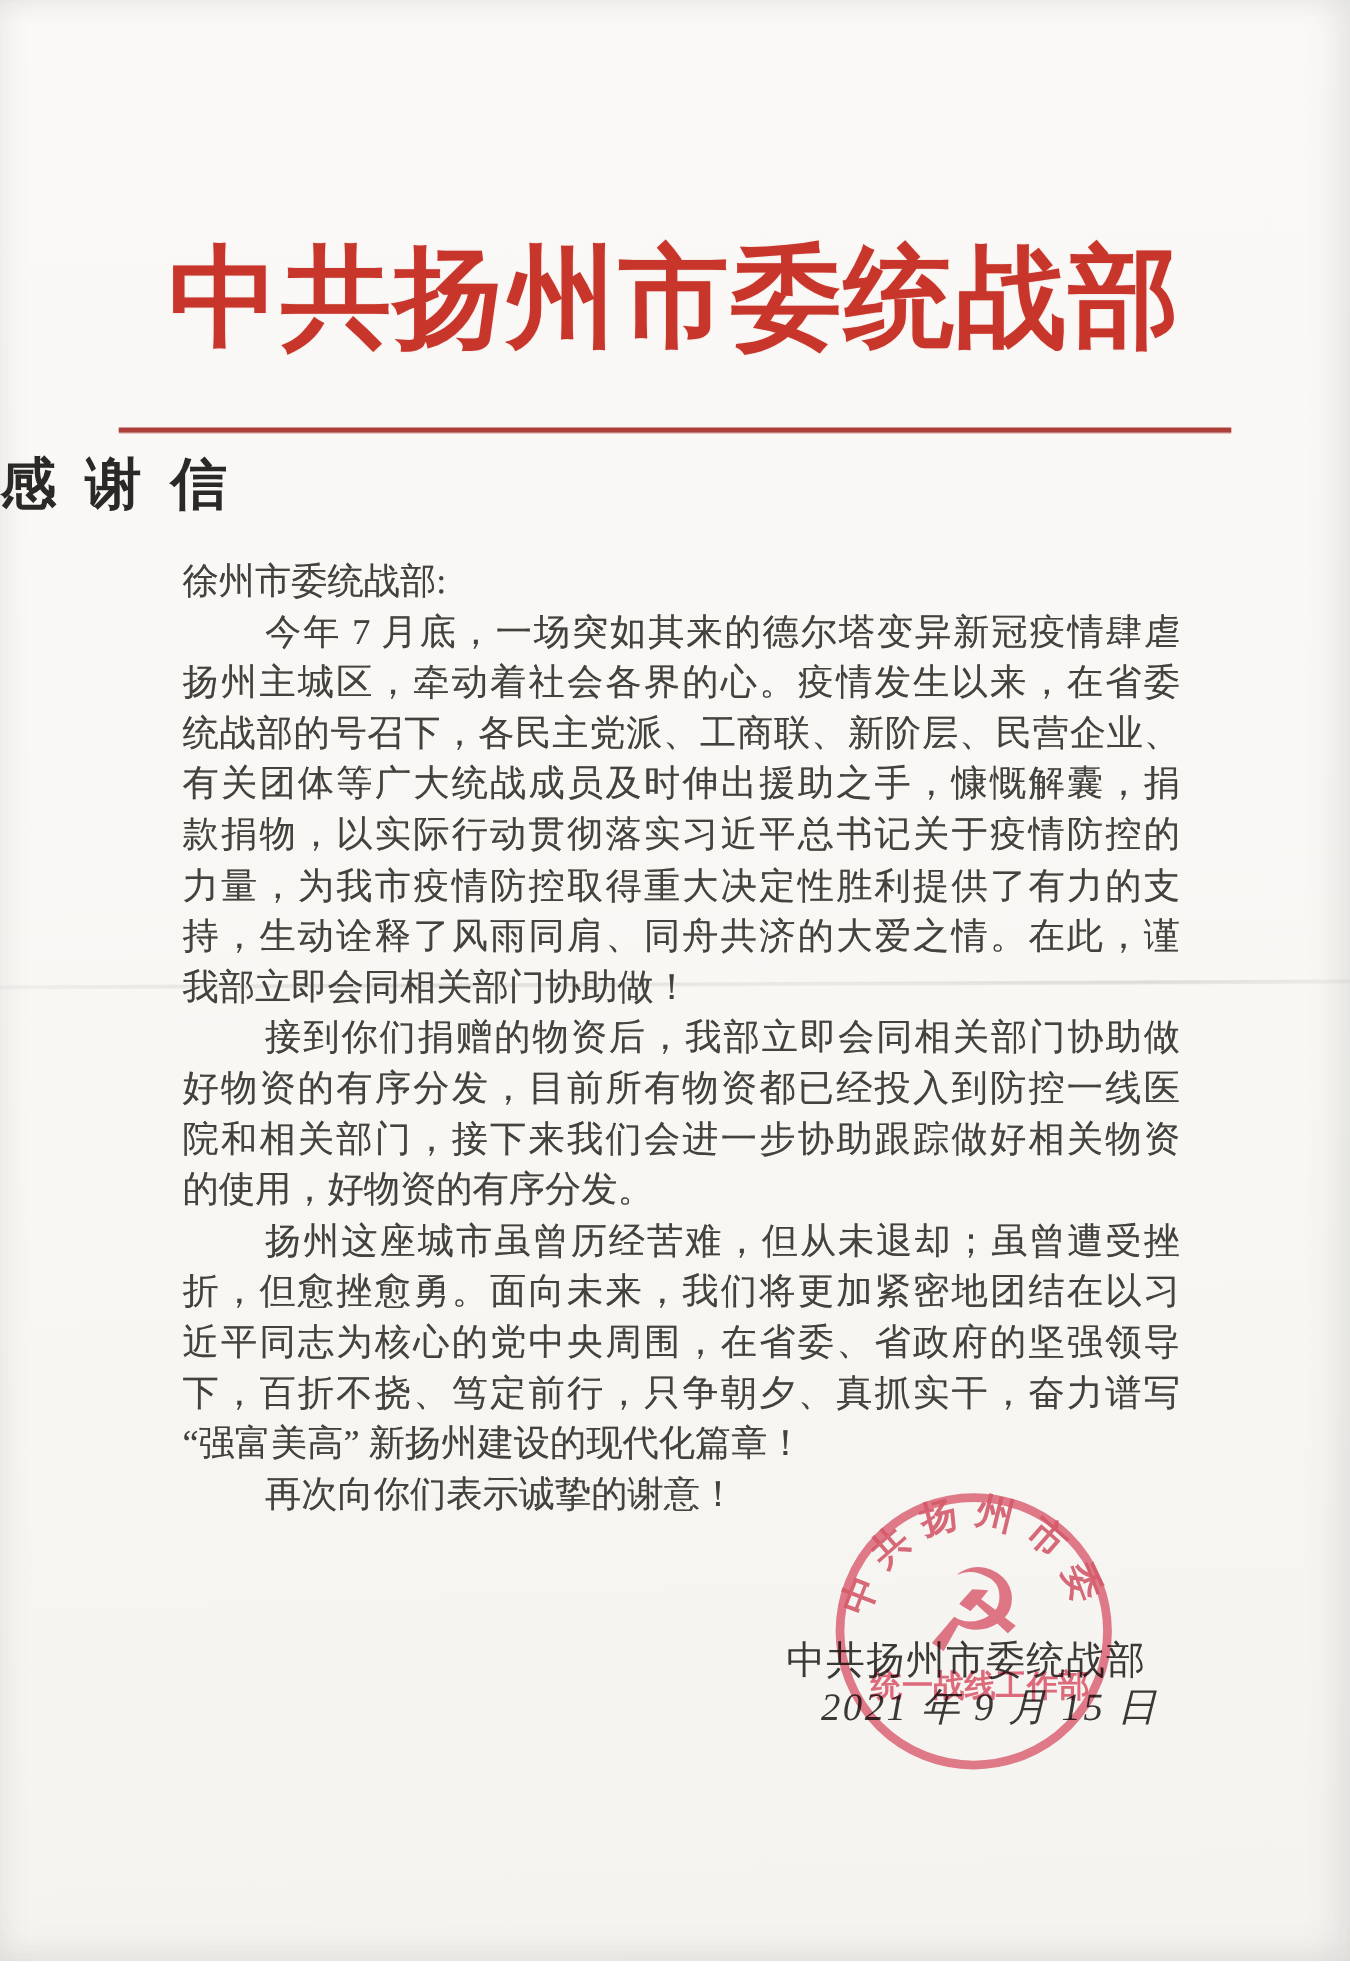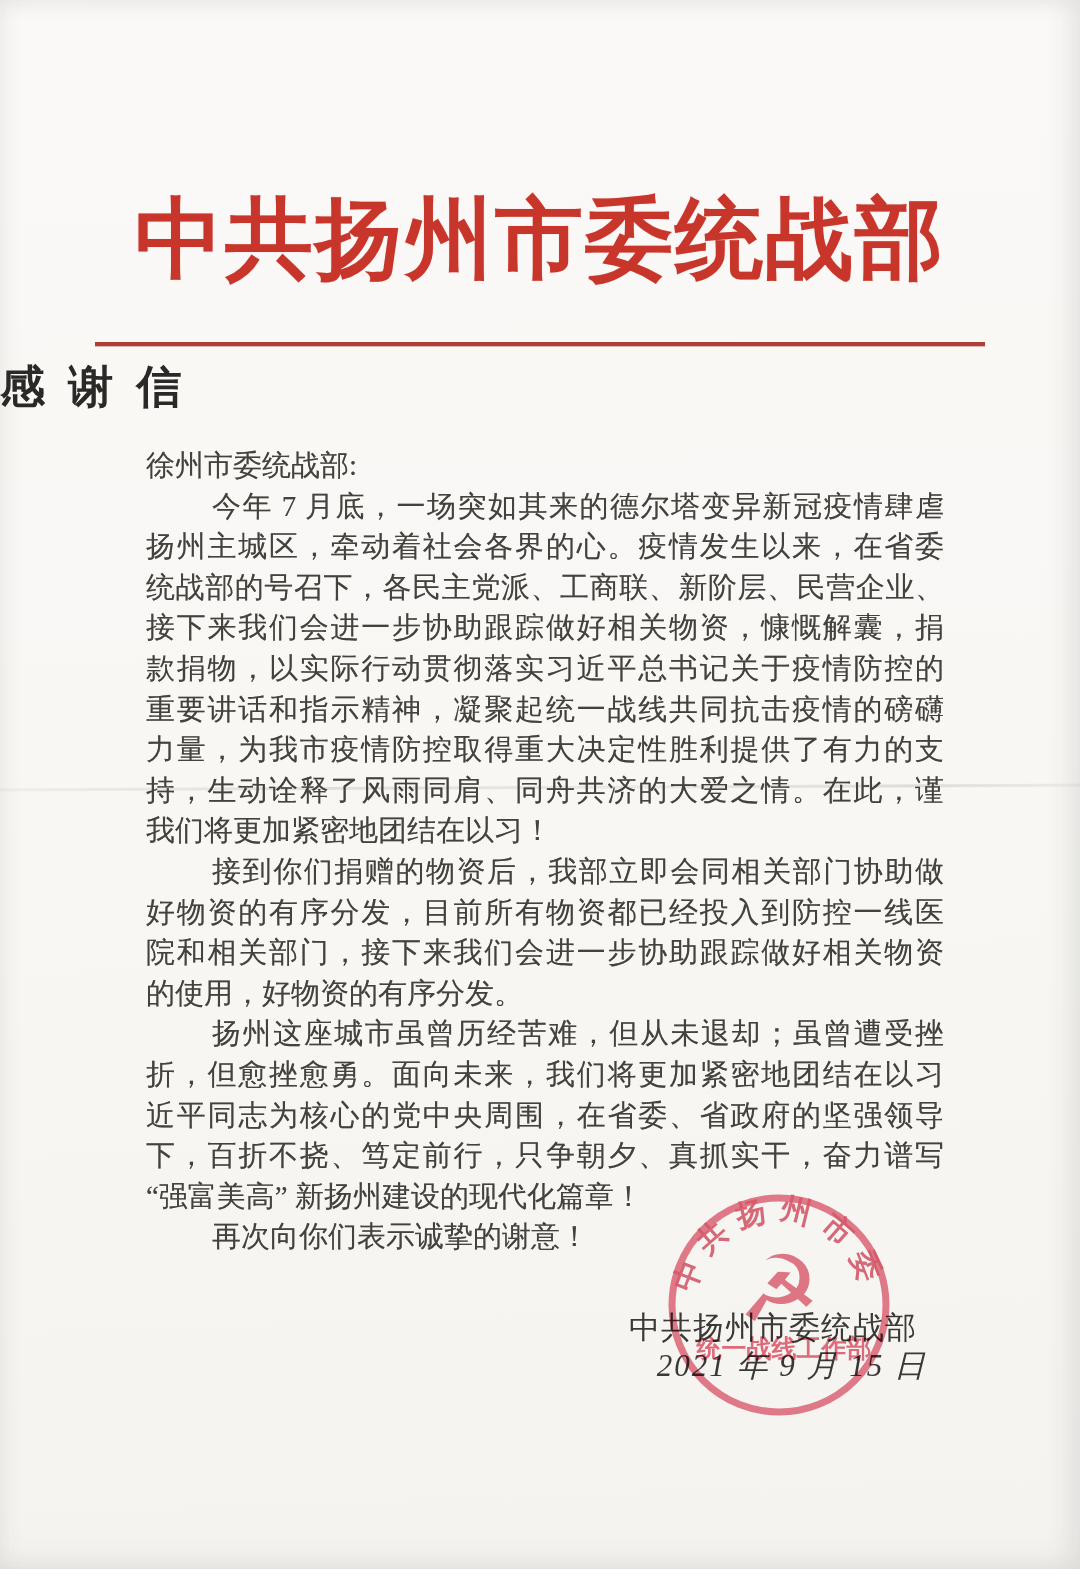--- a/index.html
+++ b/index.html
@@ -88,26 +88,25 @@
   <div class="red-rule"></div>
 
   <div class="doc-title">感 谢 信</div>
 
   <div class="letter-body">
 
   <div class="line">徐州市委统战部:</div>
       <div class="line indent justify">今年 7 月底，一场突如其来的德尔塔变异新冠疫情肆虐</div>
       <div class="line justify">扬州主城区，牵动着社会各界的心。疫情发生以来，在省委</div>
       <div class="line justify">统战部的号召下，各民主党派、工商联、新阶层、民营企业、</div>
-      <div class="line justify">接下来我们会进一步协助跟踪做好相关物资，慷慨解囊，捐</div>
+      <div class="line justify">有关团体等广大统战成员及时伸出援助之手，慷慨解囊，捐</div>
       <div class="line justify">款捐物，以实际行动贯彻落实习近平总书记关于疫情防控的</div>
-      <div class="line justify">重要讲话和指示精神，凝聚起统一战线共同抗击疫情的磅礴</div>
       <div class="line justify">力量，为我市疫情防控取得重大决定性胜利提供了有力的支</div>
       <div class="line justify">持，生动诠释了风雨同肩、同舟共济的大爱之情。在此，谨</div>
-      <div class="line">我们将更加紧密地团结在以习！</div>
+      <div class="line">我部立即会同相关部门协助做！</div>
       <div class="line indent justify">接到你们捐赠的物资后，我部立即会同相关部门协助做</div>
       <div class="line justify">好物资的有序分发，目前所有物资都已经投入到防控一线医</div>
       <div class="line justify">院和相关部门，接下来我们会进一步协助跟踪做好相关物资</div>
       <div class="line">的使用，好物资的有序分发。</div>
       <div class="line indent justify">扬州这座城市虽曾历经苦难，但从未退却；虽曾遭受挫</div>
       <div class="line justify">折，但愈挫愈勇。面向未来，我们将更加紧密地团结在以习</div>
       <div class="line justify">近平同志为核心的党中央周围，在省委、省政府的坚强领导</div>
       <div class="line justify">下，百折不挠、笃定前行，只争朝夕、真抓实干，奋力谱写</div>
       <div class="line">“强富美高” 新扬州建设的现代化篇章！</div>
       <div class="line indent">再次向你们表示诚挚的谢意！</div>

